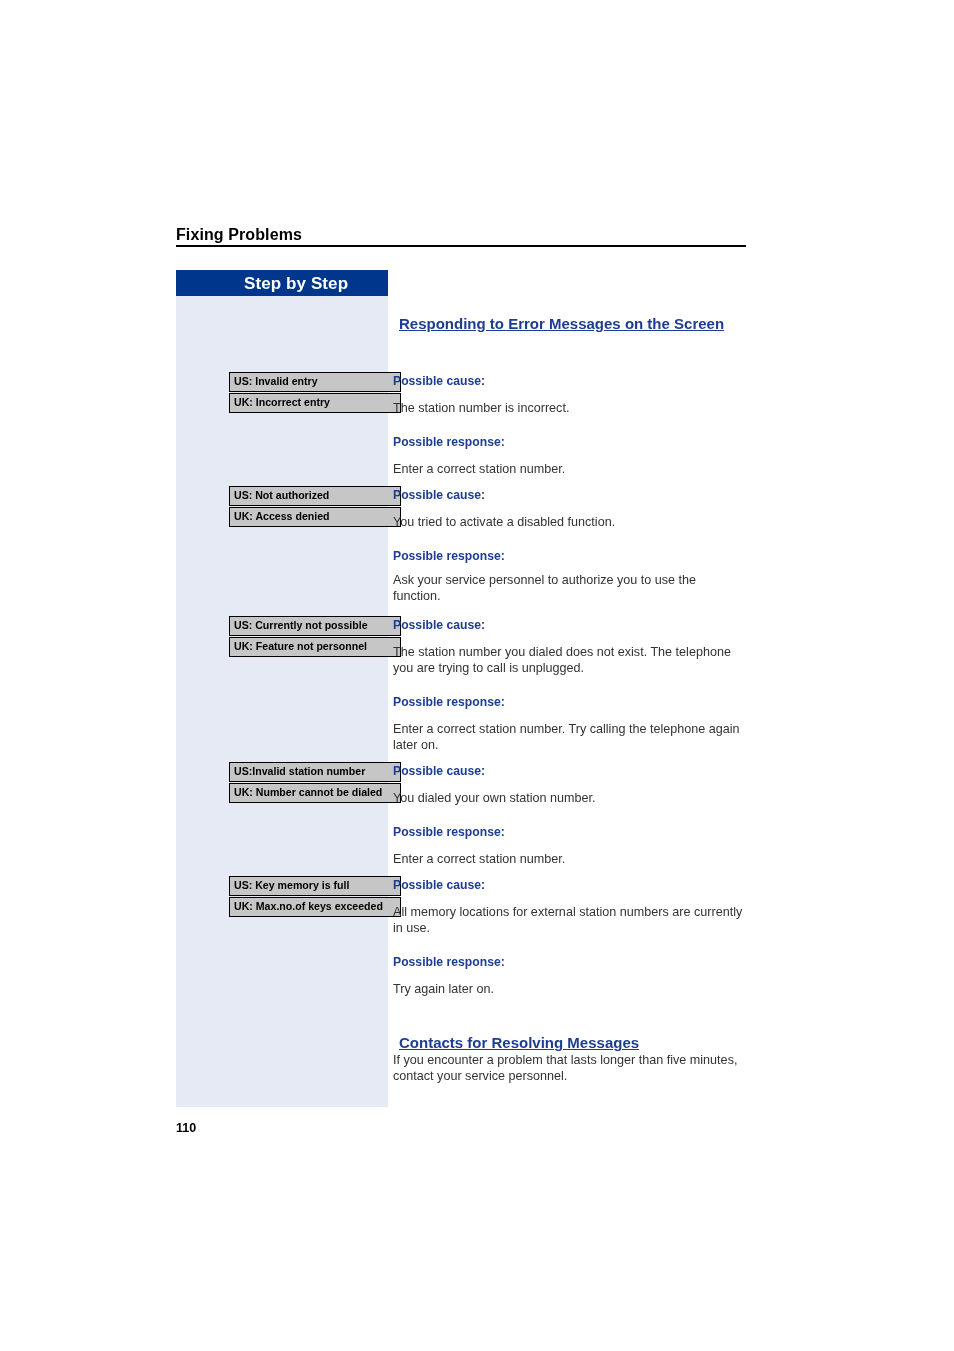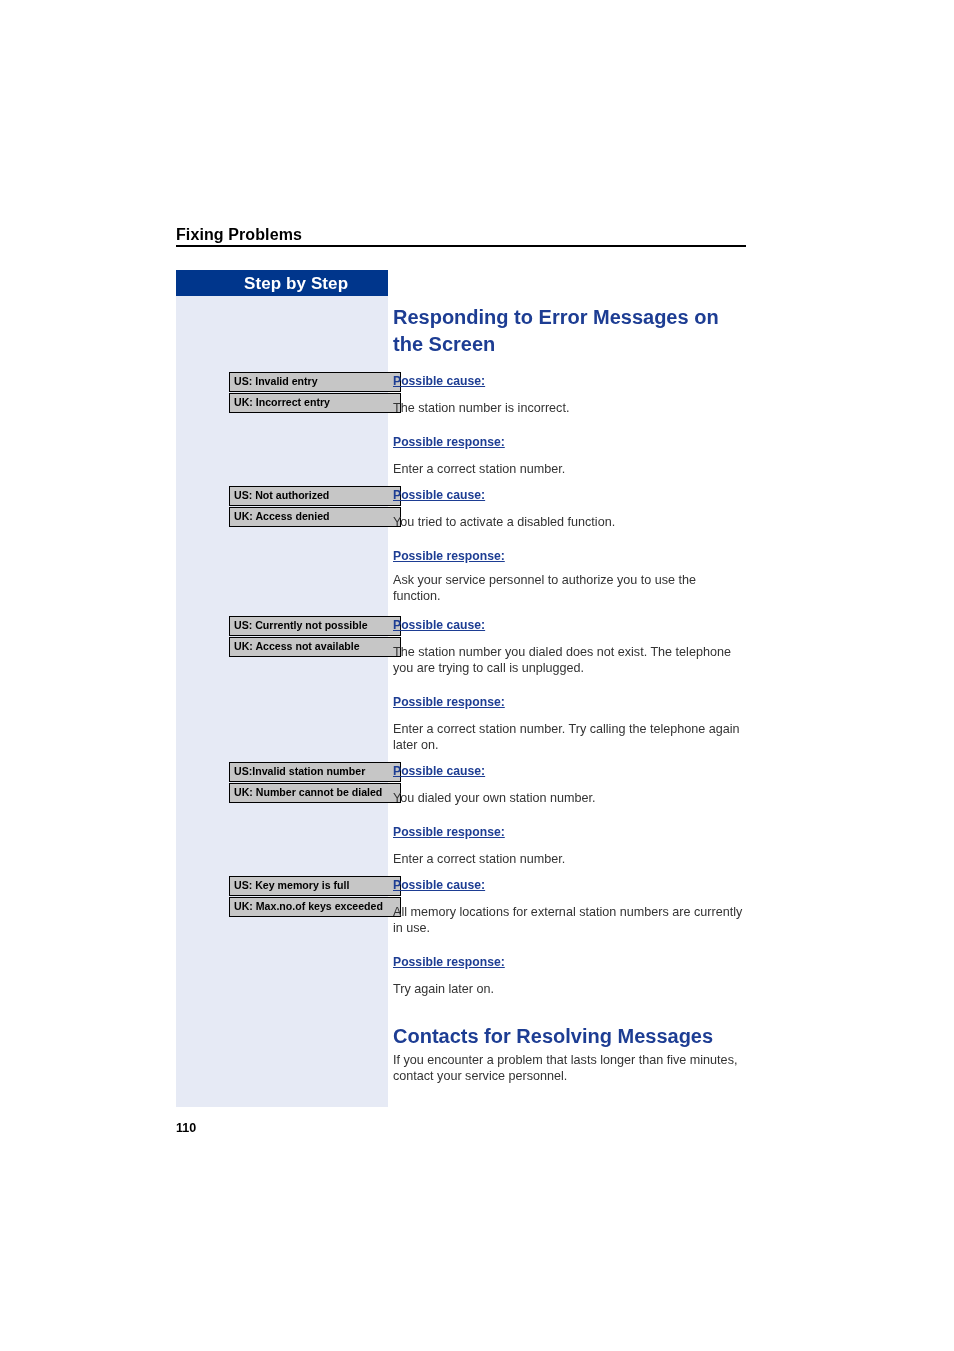--- a/index.html
+++ b/index.html
@@ -83,34 +83,34 @@
     background: #c6c6c6;
     padding: 2px 4px 3px 4px;
     font-size: 10.6px;
     font-weight: bold;
     color: #000000;
     line-height: 12.6px;
     margin-bottom: 1.5px;
   }
   .msg-box:last-child { margin-bottom: 0; }
   h1.section {
-    margin: 0;
-    font-size: 20px;
+    margin: 6px;
+    font-size: 15px;
     font-weight: bold;
     color: #1d3d93;
     line-height: 27px;
     letter-spacing: 0px;
+    text-decoration: underline;
   }
   .lead {
     margin: 0;
     font-size: 12.2px;
     font-weight: bold;
     color: #1d3d93;
     line-height: 16px;
-    text-decoration: underline;
   }
   .para {
     margin: 0;
     font-size: 12.6px;
     color: #333333;
     line-height: 16.4px;
   }
 
   .blk { position: absolute; left: 393px; width: 353px; }
 </style>
@@ -133,21 +133,21 @@
     <div class="msg-box">UK: Incorrect entry</div>
   </div>
 
   <div class="msg-group" style="top:486px;">
     <div class="msg-box">US: Not authorized</div>
     <div class="msg-box">UK: Access denied</div>
   </div>
 
   <div class="msg-group" style="top:616px;">
     <div class="msg-box">US: Currently not possible</div>
-    <div class="msg-box">UK: Access not available</div>
+    <div class="msg-box">UK: Feature not personnel</div>
   </div>
 
   <div class="msg-group" style="top:762px;">
     <div class="msg-box">US:Invalid station number</div>
     <div class="msg-box">UK: Number cannot be dialed</div>
   </div>
 
   <div class="msg-group" style="top:876px;">
     <div class="msg-box">US: Key memory is full</div>
     <div class="msg-box">UK: Max.no.of keys exceeded</div>

